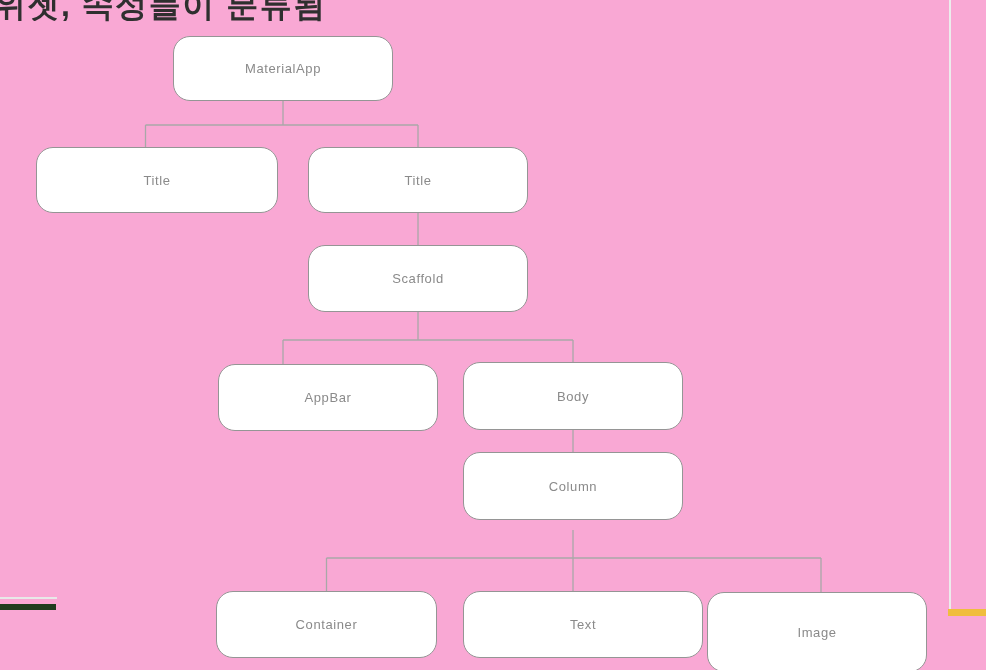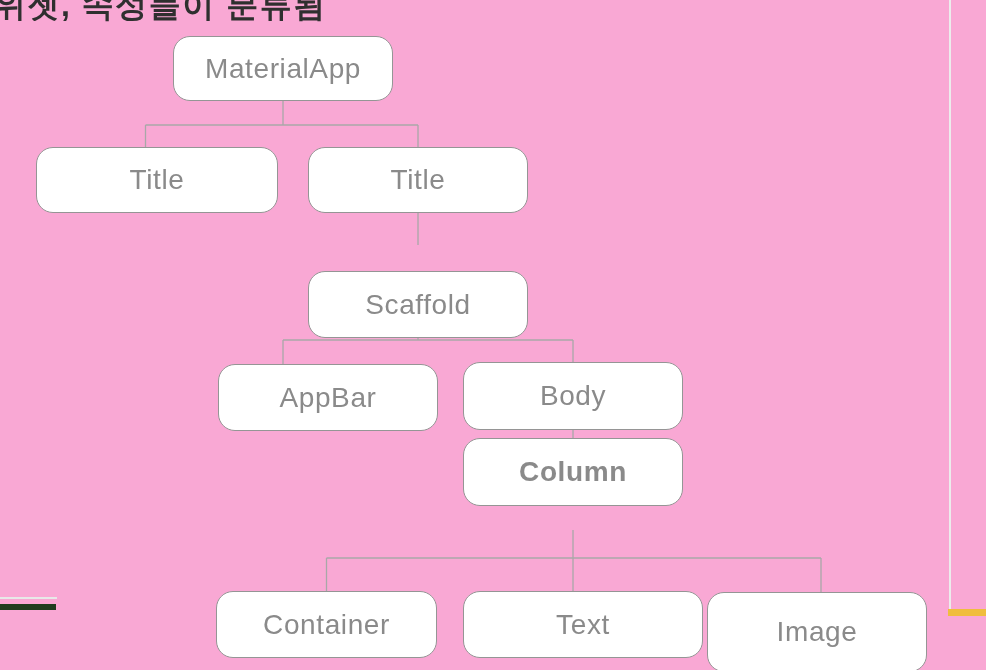--- a/index.html
+++ b/index.html
@@ -32,21 +32,21 @@
     position: absolute;
     box-sizing: border-box;
     background: #ffffff;
     border: 1.4px solid var(--box-border, #959595);
     border-radius: 17px;
     display: flex;
     align-items: center;
     justify-content: center;
   }
   .node span {
-    font-size: 28px;
+    font-size: 13px;
     letter-spacing: 0.6px;
     color: var(--box-text, #8a8a8a);
   }
   .divider-left {
     position: absolute;
     left: 0; top: 597px;
     width: 57px; height: 2px;
     background: var(--divider, #e8e8e8);
   }
   .green-bar {
@@ -97,30 +97,30 @@
   <div id="diagram">
       <div class="node" style="left: 173px; top: 36px; width: 220px; height: 65px;">
         <span>MaterialApp</span>
       </div>
       <div class="node" style="left: 36px; top: 147px; width: 242px; height: 66px;">
         <span>Title</span>
       </div>
       <div class="node" style="left: 308px; top: 147px; width: 220px; height: 66px;">
         <span>Title</span>
       </div>
-      <div class="node" style="left: 308px; top: 245px; width: 220px; height: 67px; margin-top: 26px;">
+      <div class="node" style="left: 308px; top: 245px; width: 220px; height: 67px;">
         <span>Scaffold</span>
       </div>
       <div class="node" style="left: 173px; top: 364px; width: 220px; height: 67px; margin-left: 45px;">
         <span>AppBar</span>
       </div>
       <div class="node" style="left: 463px; top: 362px; width: 220px; height: 68px;">
         <span>Body</span>
       </div>
-      <div class="node" style="left: 463px; top: 438px; width: 220px; height: 68px; font-weight: bold;">
+      <div class="node" style="left: 463px; top: 452px; width: 220px; height: 68px;">
         <span>Column</span>
       </div>
       <div class="node" style="left: 216px; top: 591px; width: 221px; height: 67px;">
         <span>Container</span>
       </div>
       <div class="node" style="left: 463px; top: 591px; width: 240px; height: 67px;">
         <span>Text</span>
       </div>
       <div class="node" style="left: 707px; top: 592px; width: 220px; height: 80px;">
         <span>Image</span>

